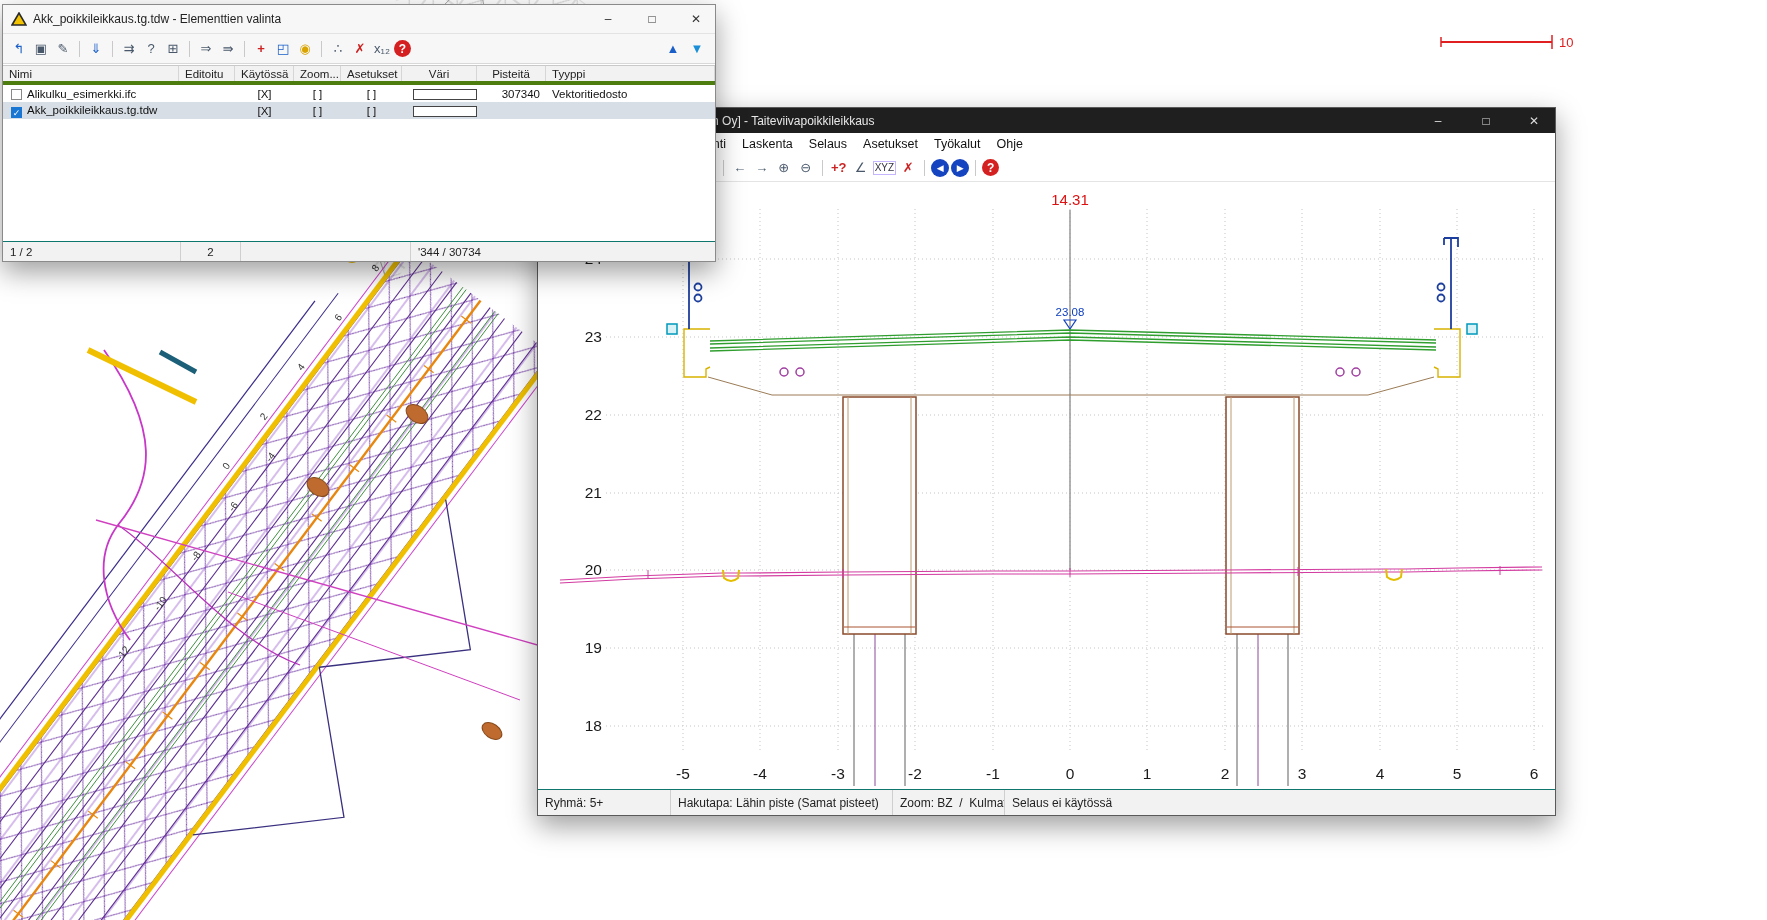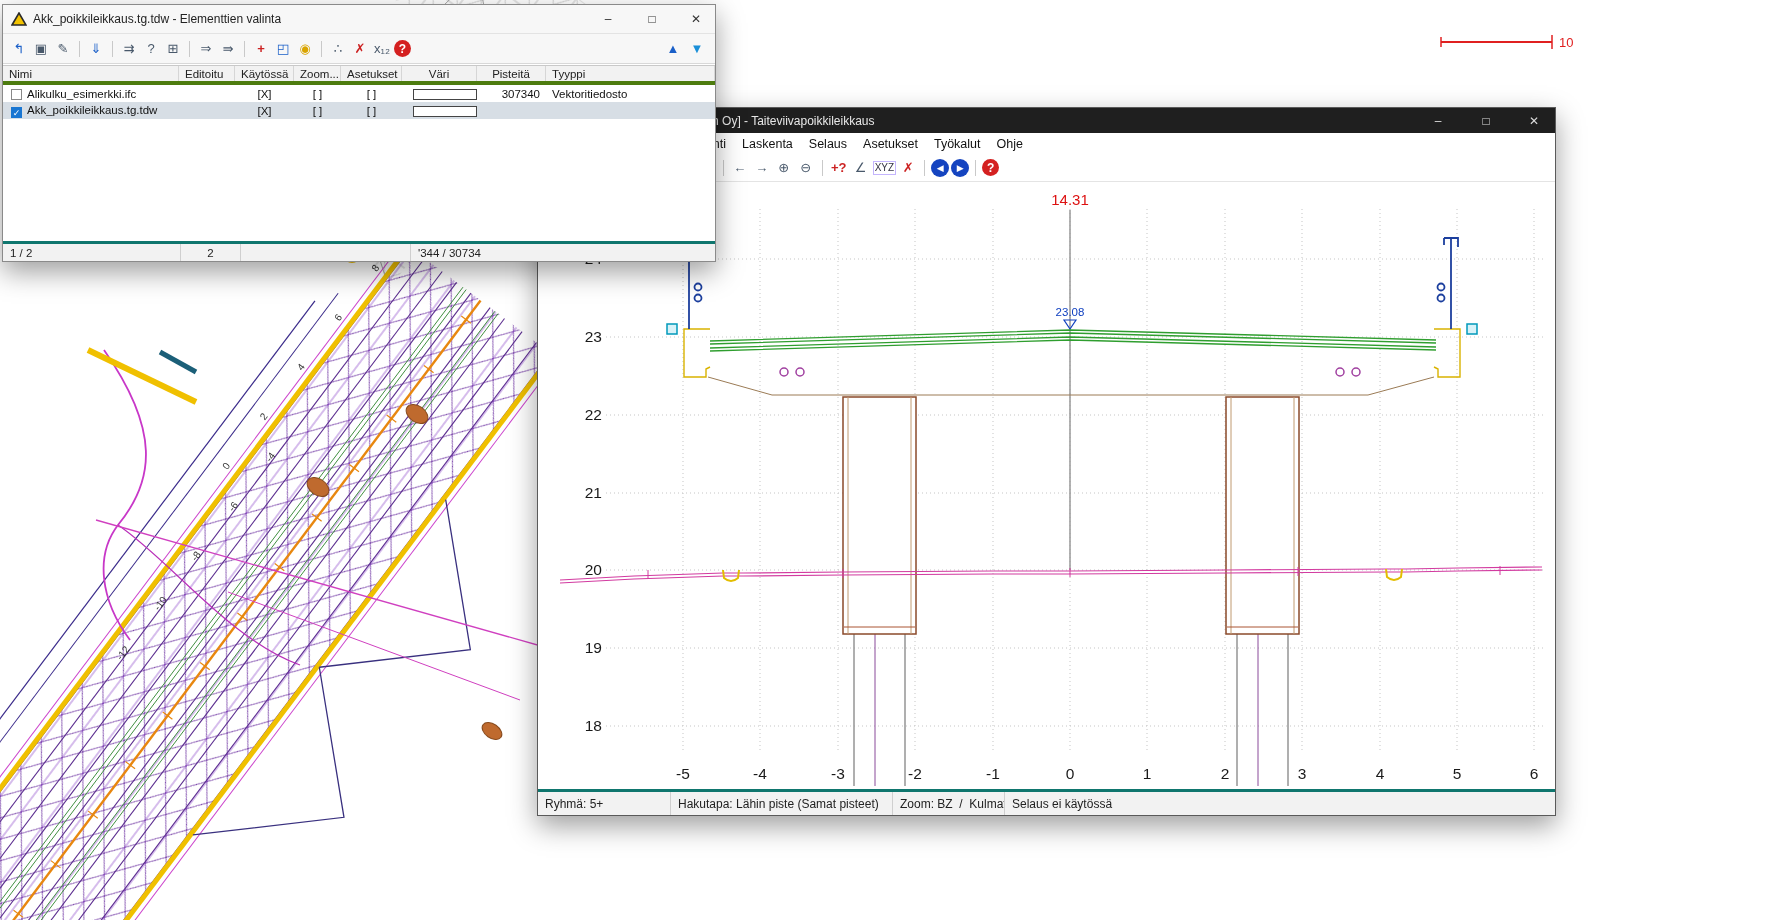--- a/index.html
+++ b/index.html
@@ -49,21 +49,21 @@
   .trow.selected{background:#d7dee5}
   .cell{padding-left:6px;white-space:nowrap;overflow:hidden}
   .c-center{text-align:center;padding-left:0}
   .c-right{text-align:right;padding-right:6px;padding-left:0}
   .cbx{width:11px;height:11px;border:1px solid #898989;background:#fff;display:inline-block;margin:0 5px 0 2px;
        vertical-align:-2px;font-size:9px;line-height:10px;text-align:center;color:#fff}
   .cbx.checked{background:#1976d2;border-color:#1976d2}
   .cbx.checked::after{content:"✓"}
   .swatch{display:inline-block;width:64px;height:11px;border:1px solid #444;background:#fff;margin-left:5px;vertical-align:-2px}
 
-  .statusbar{display:flex;font-size:11.5px;color:#222;background:#f2f2f2;border-top:3px solid #0f766e}
+  .statusbar{display:flex;font-size:11.5px;color:#222;background:#f2f2f2;border-top:1px solid #0f766e}
   #element-window .statusbar{position:absolute;left:0;right:0;bottom:0;height:20px}
   #main-window .statusbar{height:26px;font-size:12px}
   .seg{height:100%;display:flex;align-items:center;padding:0 7px;border-right:1px solid #cfcfcf;white-space:pre;overflow:hidden}
 
   .menubar{display:flex;height:21px;align-items:center;background:#fff;font-size:12.5px;color:#111;padding-left:4px}
   .menu-item{padding:0 8px;cursor:default}
 
   .canvas{position:relative;flex:1;background:#fff;overflow:hidden}
   .canvas svg{position:absolute;left:0;top:0}
 </style>

